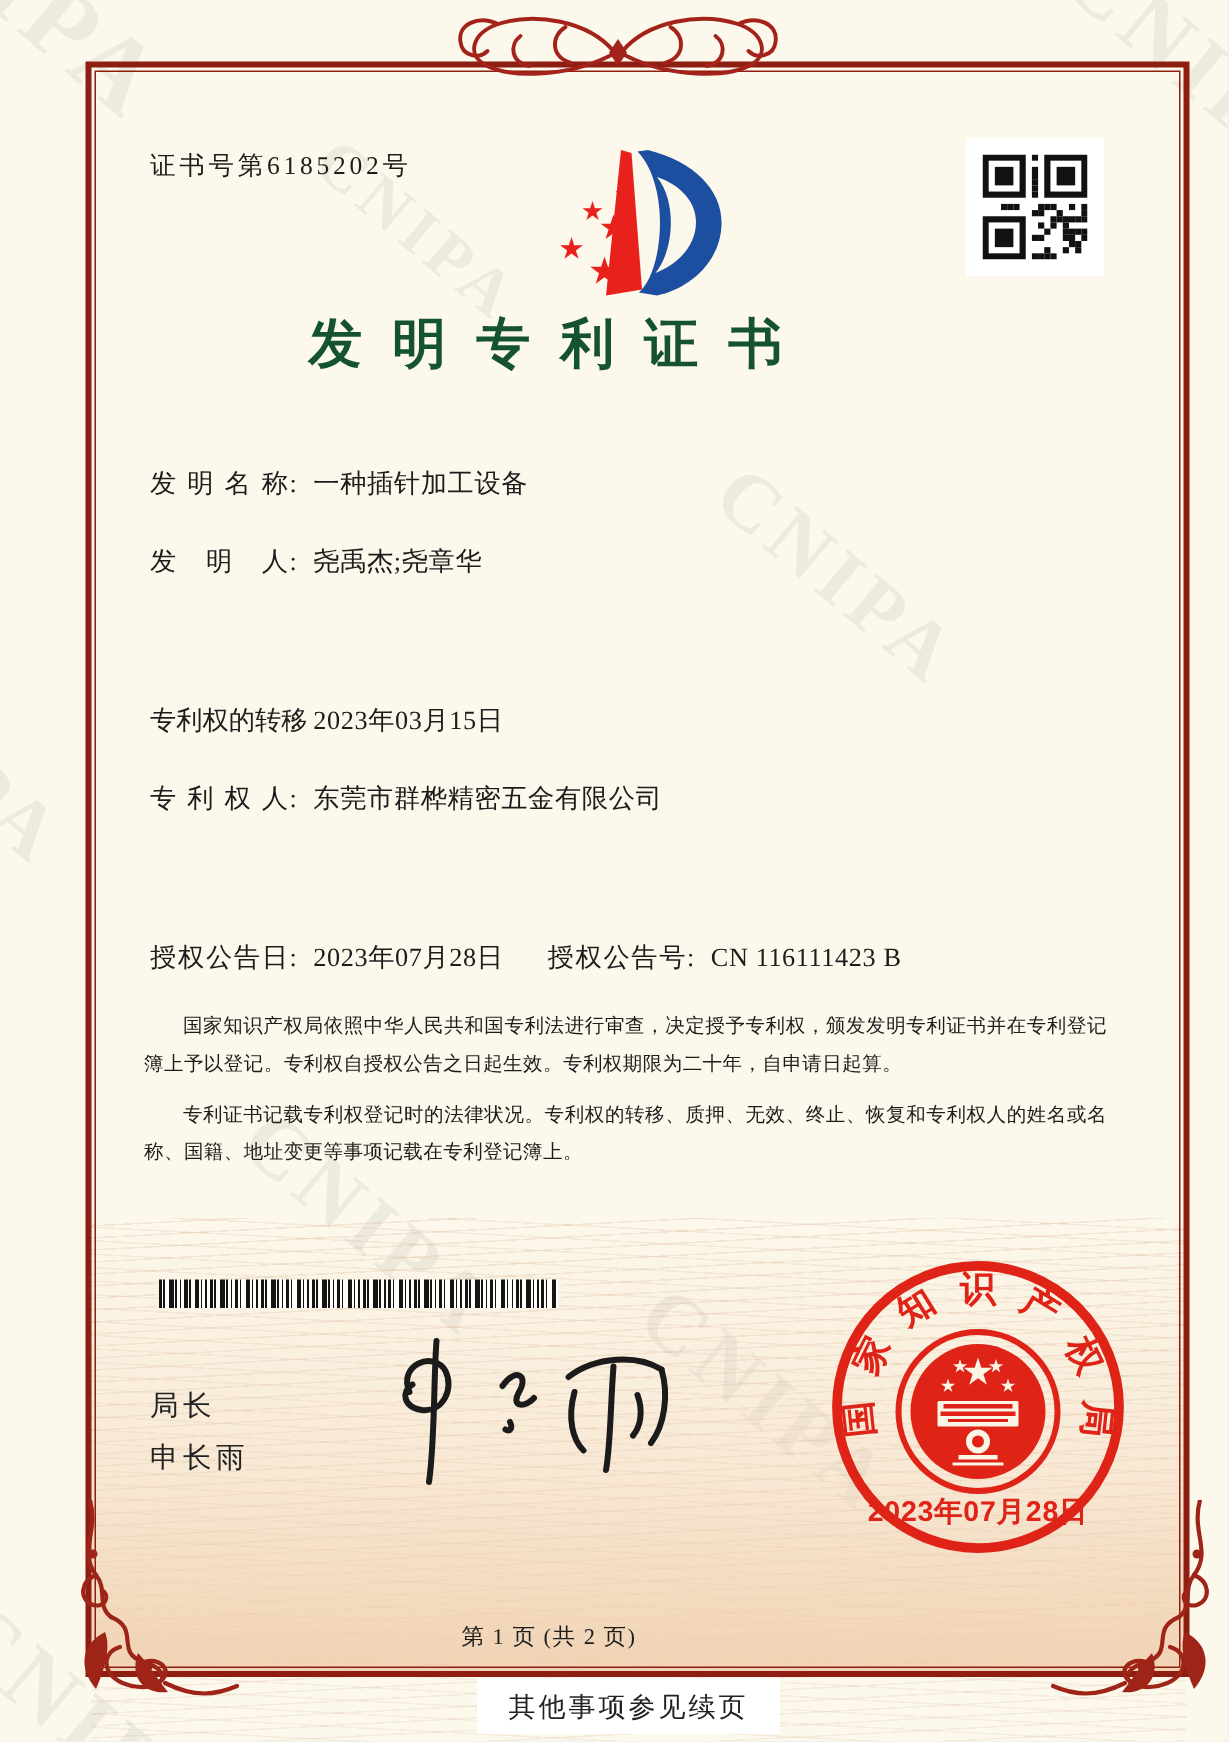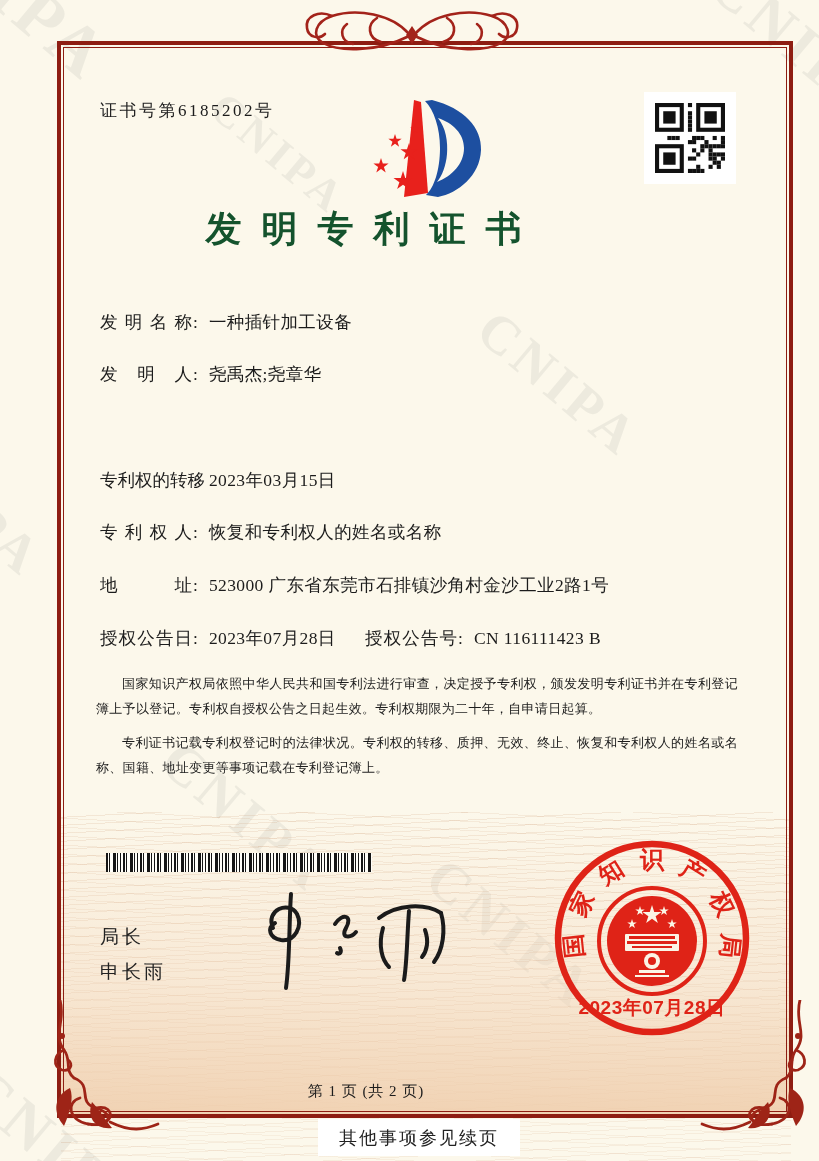--- a/index.html
+++ b/index.html
@@ -238,24 +238,21 @@
   <div class="content frow" style="top:310px;">
     <span class="flabel">发明名称</span><span class="fcolon">:</span><span class="fvalue">一种插针加工设备</span>
   </div>
   <div class="content frow" style="top:362px;">
     <span class="flabel">发明人</span><span class="fcolon">:</span><span class="fvalue">尧禹杰;尧章华</span>
   </div>
   <div class="content frow" style="top:468px;">
     <span class="flabel">专利权的转移</span><span class="fcolon">:</span><span class="fvalue">2023年03月15日</span>
   </div>
   <div class="content frow" style="top:520px;">
-    <span class="flabel">专利权人</span><span class="fcolon">:</span><span class="fvalue">恢复和专利权人的姓名或名称</span>
-  </div>
-  <div class="content frow" style="top:573px;">
-    <span class="flabel">地址</span><span class="fcolon">:</span><span class="fvalue">523000 广东省东莞市石排镇沙角村金沙工业2路1号</span>
+    <span class="flabel">专利权人</span><span class="fcolon">:</span><span class="fvalue">东莞市群桦精密五金有限公司</span>
   </div>
   <div class="content frow" style="top:626px;">
     <span class="flabel">授权公告日</span><span class="fcolon">:</span><span class="fvalue">2023年07月28日</span>
     <span class="fgroup2">
       <span class="flabel">授权公告号</span><span class="fcolon">:</span><span class="fvalue">CN 116111423 B</span>
     </span>
   </div>
 
   <div class="content" id="paragraphs">
     <p>国家知识产权局依照中华人民共和国专利法进行审查，决定授予专利权，颁发发明专利证书并在专利登记簿上予以登记。专利权自授权公告之日起生效。专利权期限为二十年，自申请日起算。</p>

